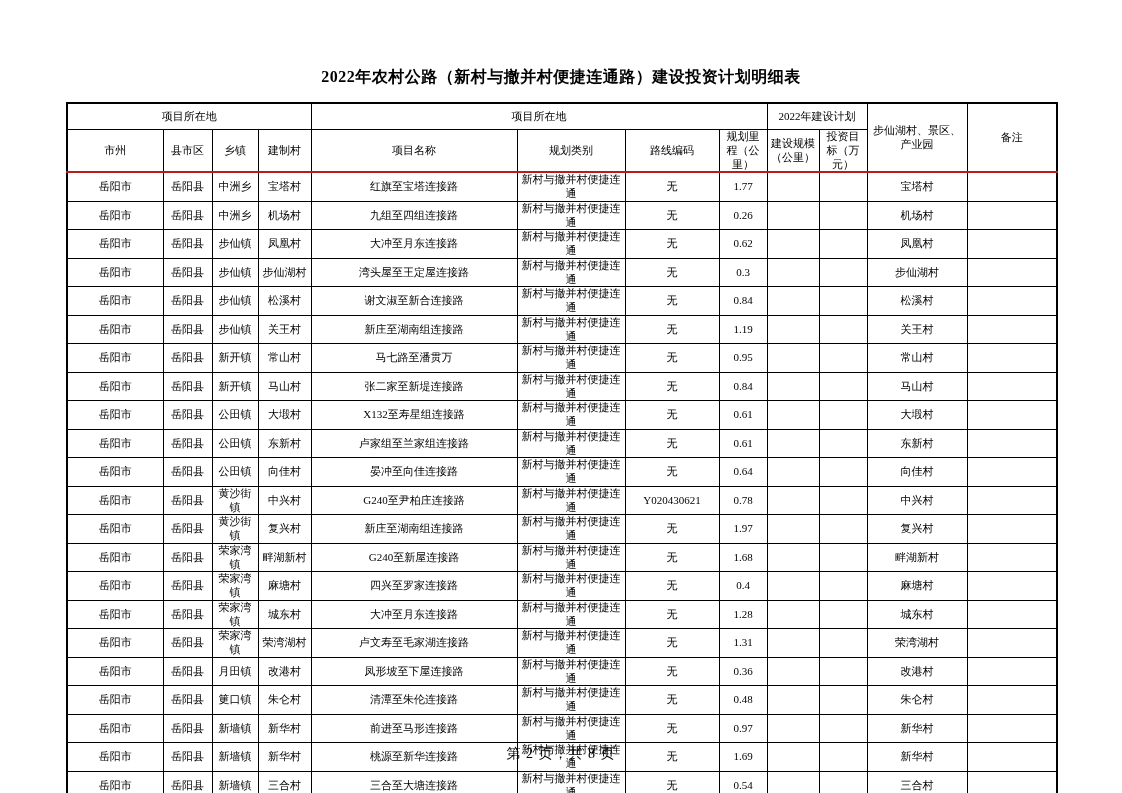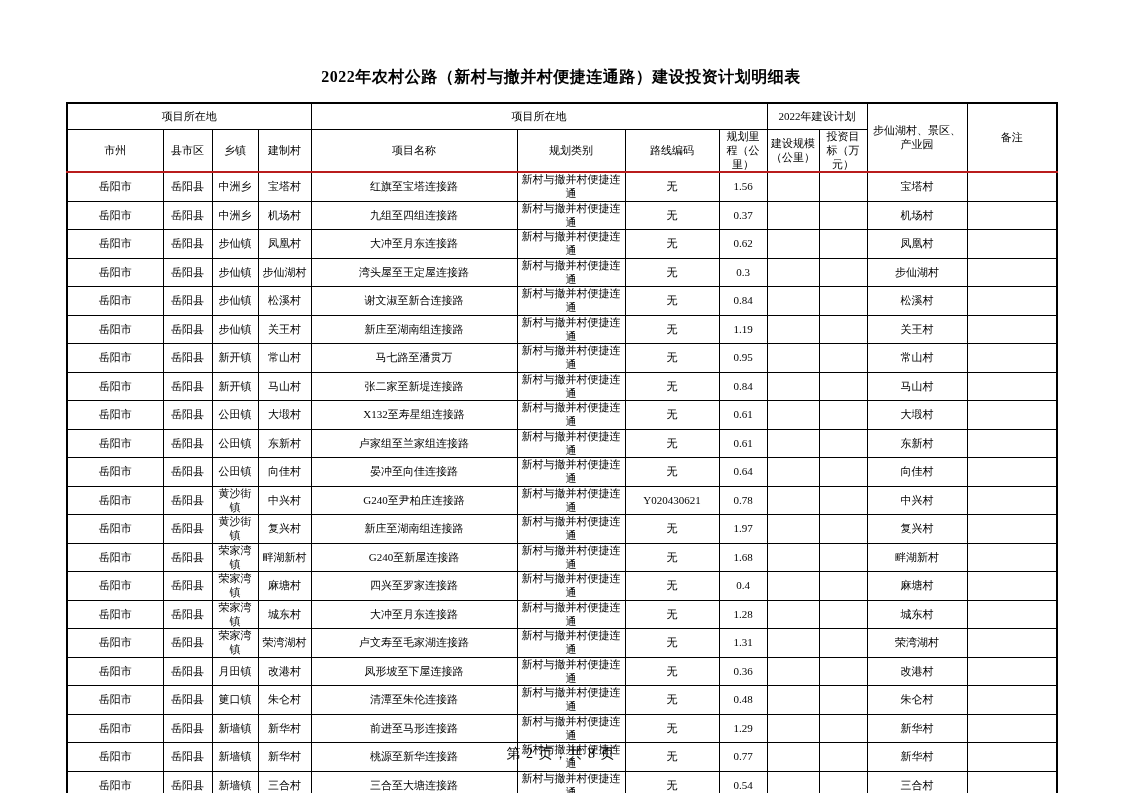--- a/index.html
+++ b/index.html
@@ -117,35 +117,35 @@
       </thead>
       <tbody>
           <tr>
             <td>岳阳市</td>
             <td>岳阳县</td>
             <td>中洲乡</td>
             <td>宝塔村</td>
             <td>红旗至宝塔连接路</td>
             <td>新村与撤并村便捷连通</td>
             <td>无</td>
-            <td>1.56</td>
+            <td>1.77</td>
             <td></td>
             <td></td>
             <td>宝塔村</td>
             <td></td>
           </tr>
           <tr>
             <td>岳阳市</td>
             <td>岳阳县</td>
             <td>中洲乡</td>
             <td>机场村</td>
             <td>九组至四组连接路</td>
             <td>新村与撤并村便捷连通</td>
             <td>无</td>
-            <td>0.37</td>
+            <td>0.26</td>
             <td></td>
             <td></td>
             <td>机场村</td>
             <td></td>
           </tr>
           <tr>
             <td>岳阳市</td>
             <td>岳阳县</td>
             <td>步仙镇</td>
             <td>凤凰村</td>
@@ -383,35 +383,35 @@
             <td></td>
           </tr>
           <tr>
             <td>岳阳市</td>
             <td>岳阳县</td>
             <td>新墙镇</td>
             <td>新华村</td>
             <td>前进至马形连接路</td>
             <td>新村与撤并村便捷连通</td>
             <td>无</td>
-            <td>1.29</td>
+            <td>0.97</td>
             <td></td>
             <td></td>
             <td>新华村</td>
             <td></td>
           </tr>
           <tr>
             <td>岳阳市</td>
             <td>岳阳县</td>
             <td>新墙镇</td>
             <td>新华村</td>
             <td>桃源至新华连接路</td>
             <td>新村与撤并村便捷连通</td>
             <td>无</td>
-            <td>0.77</td>
+            <td>1.69</td>
             <td></td>
             <td></td>
             <td>新华村</td>
             <td></td>
           </tr>
           <tr>
             <td>岳阳市</td>
             <td>岳阳县</td>
             <td>新墙镇</td>
             <td>三合村</td>

